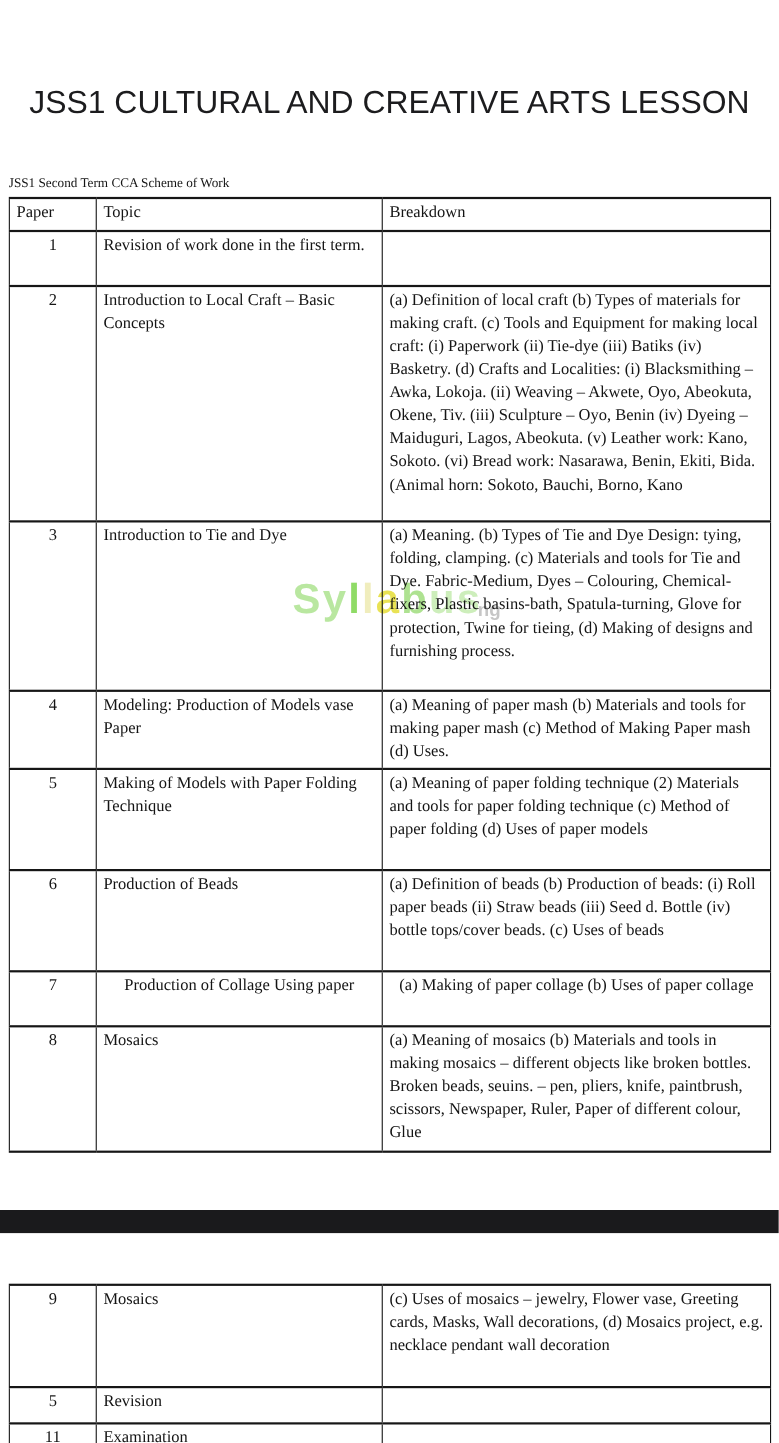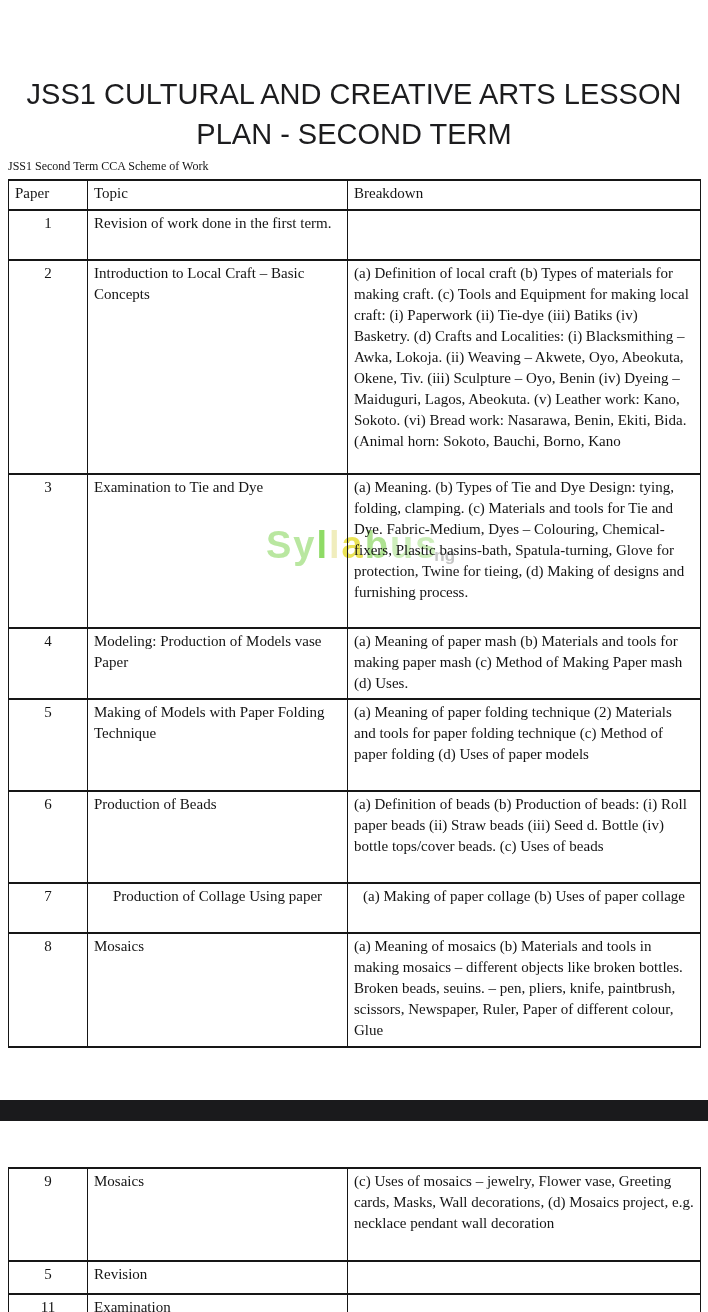--- a/index.html
+++ b/index.html
@@ -103,21 +103,20 @@
     background: #1a1a1c;
   }
 </style>
 </head>
 <body>
 
 <div class="page">
 
   <h1 class="doc-title">
     <span>JSS1 CULTURAL AND CREATIVE ARTS LESSON</span><br>
-    <span>PLAN - SECOND TERM</span>
   </h1>
 
   <div class="subtitle">JSS1 Second Term CCA Scheme of Work</div>
 
   <div class="watermark" id="watermark"><span style="color: rgb(185, 231, 160);">Sy</span><span style="color: rgb(143, 219, 102);">l</span><span style="color: rgb(240, 237, 189);">l</span><span style="color: rgb(233, 226, 84);">a</span><span style="color: rgb(174, 226, 145);">b</span><span style="color: rgb(205, 238, 187);">us</span><span class="wm-small" style="color: rgb(198, 198, 198);">ng</span></div>
 
   <table class="scheme t1">
     <colgroup>
         <col class="c-week">
         <col class="c-topic">
@@ -134,21 +133,21 @@
       <td>Revision of work done in the first term.</td>
       <td></td>
     </tr>
     <tr class="r2">
       <td class="week">2</td>
       <td>Introduction to Local Craft – Basic Concepts</td>
       <td>(a) Definition of local craft (b) Types of materials for making craft. (c) Tools and Equipment for making local craft: (i) Paperwork (ii) Tie-dye (iii) Batiks (iv) Basketry. (d) Crafts and Localities: (i) Blacksmithing – Awka, Lokoja. (ii) Weaving – Akwete, Oyo, Abeokuta, Okene, Tiv. (iii) Sculpture – Oyo, Benin (iv) Dyeing – Maiduguri, Lagos, Abeokuta. (v) Leather work: Kano, Sokoto. (vi) Bread work: Nasarawa, Benin, Ekiti, Bida. (Animal horn: Sokoto, Bauchi, Borno, Kano</td>
     </tr>
     <tr class="r3">
       <td class="week">3</td>
-      <td>Examination to Tie and Dye</td>
+      <td>Introduction to Tie and Dye</td>
       <td>(a) Meaning. (b) Types of Tie and Dye Design: tying, folding, clamping. (c) Materials and tools for Tie and Dye. Fabric-Medium, Dyes – Colouring, Chemical-fixers, Plastic basins-bath, Spatula-turning, Glove for protection, Twine for tieing, (d) Making of designs and furnishing process.</td>
     </tr>
     <tr class="r4">
       <td class="week">4</td>
       <td>Modeling: Production of Models vase Paper</td>
       <td>(a) Meaning of paper mash (b) Materials and tools for making paper mash (c) Method of Making Paper mash (d) Uses.</td>
     </tr>
     <tr class="r5">
       <td class="week">5</td>
       <td>Making of Models with Paper Folding Technique</td>

